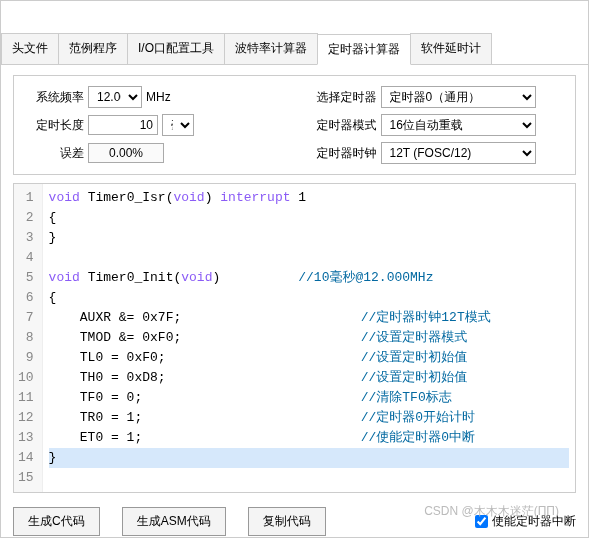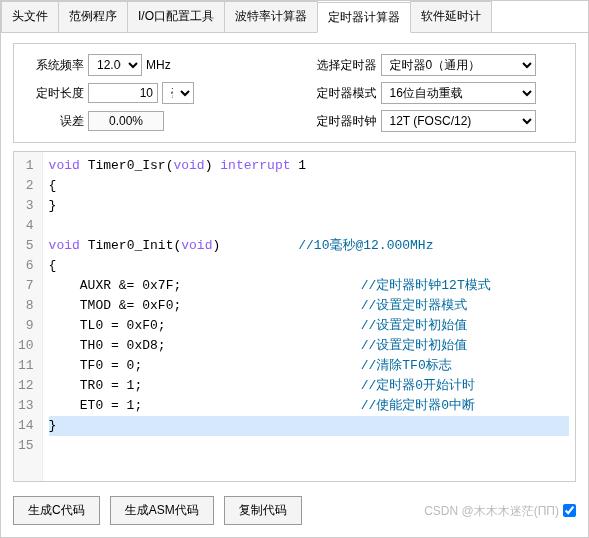--- a/index.html
+++ b/index.html
@@ -1,40 +1,40 @@
 <!DOCTYPE html>
 <html><head>
 <meta charset="utf-8">
 <style>
 * { box-sizing: border-box; margin: 0; padding: 0; }
 body { font-family: "Microsoft YaHei", SimSun, sans-serif; font-size: 12px; background: #f0f0f0; width: 589px; height: 538px; overflow: hidden; }
 .window { background: #fff; border: 1px solid #ccc; width: 589px; height: 538px; display: flex; flex-direction: column; }
 .tabs { display: flex; border-bottom: 1px solid #ccc; background: #fff; }
-.tab { padding: 6px 10px; border: 1px solid #ccc; border-bottom: none; margin-right: -1px; background: #f4f4f4; cursor: pointer; white-space: nowrap; }
+.tab { padding: 6px 10px; border: 1px solid #ccc; border-bottom: none; margin-right: -1px; background: #f4f4f4; cursor: pointer; white-space: nowrap; margin-top: 32px; }
 .tab.active { background: #fff; border-bottom: 1px solid #fff; position: relative; top: 1px; }
 .content { flex: 1; padding: 10px 12px; display: flex; flex-direction: column; gap: 8px; }
 .form-area { border: 1px solid #ccc; padding: 10px; display: grid; grid-template-columns: 1fr 1fr; gap: 6px 20px; }
 .row { display: flex; align-items: center; gap: 4px; }
 .lbl { width: 60px; text-align: right; font-family: Liberation Serif, serif; }
 .lbl-wide { width: 72px; text-align: right; }
 select, input[type=text] { font-family: inherit; font-size: 12px; border: 1px solid #aaa; padding: 2px 4px; background: #fff; }
 input.num { width: 70px; text-align: right; }
 input.err { width: 76px; text-align: center; background: #fafafa; }
 select.freq { width: 54px; }
 select.unit { width: 32px; }
 select.wide { width: 155px; }
 .code-area { border: 1px solid #ccc; flex: 1; display: flex; overflow: auto; background: #fff; font-family: Consolas, "Courier New", monospace; font-size: 13px; }
 .gutter { background: #f7f7f7; color: #888; text-align: right; padding: 4px 8px 4px 4px; border-right: 1px solid #eee; user-select: none; }
 .gutter div { height: 20px; line-height: 20px; }
 .code { padding: 4px 6px; flex: 1; white-space: pre; }
 .code-line { height: 20px; line-height: 20px; }
 .kw { color: #8b5cf6; }
 .cm { color: #0369a1; }
 .hl { background: #d6e8fb; display: block; }
-.bottom-bar { display: flex; align-items: center; gap: 10px; padding: 6px 0 2px 0; }
+.bottom-bar { display: flex; align-items: center; gap: 22px; padding: 6px 0 2px 0; }
 button { font-family: inherit; font-size: 12px; padding: 5px 14px; border: 1px solid #999; background: #f4f4f4; cursor: pointer; }
 .spacer { flex: 1; }
 .chk { display: flex; align-items: center; gap: 4px; }
 .watermark { position: absolute; bottom: 18px; right: 30px; color: #bbb; font-size: 12px; pointer-events: none; }
 </style>
 </head>
 <body>
 
 <div class="window">
 
@@ -99,19 +99,20 @@
       <div class="code" id="code"><div class="code-line"><span class="kw">void</span> Timer0_Isr(<span class="kw">void</span>) <span class="kw">interrupt</span> 1</div><div class="code-line">{</div><div class="code-line">}</div><div class="code-line">&nbsp;</div><div class="code-line"><span class="kw">void</span> Timer0_Init(<span class="kw">void</span>)		<span class="cm">//10毫秒@12.000MHz</span></div><div class="code-line">{</div><div class="code-line">    AUXR &amp;= 0x7F;			<span class="cm">//定时器时钟12T模式</span></div><div class="code-line">    TMOD &amp;= 0xF0;			<span class="cm">//设置定时器模式</span></div><div class="code-line">    TL0 = 0xF0;				<span class="cm">//设置定时初始值</span></div><div class="code-line">    TH0 = 0xD8;				<span class="cm">//设置定时初始值</span></div><div class="code-line">    TF0 = 0;				<span class="cm">//清除TF0标志</span></div><div class="code-line">    TR0 = 1;				<span class="cm">//定时器0开始计时</span></div><div class="code-line">    ET0 = 1;				<span class="cm">//使能定时器0中断</span></div><div class="code-line hl">}</div><div class="code-line">&nbsp;</div></div>
     </div>
 
     <div class="bottom-bar">
       <button>生成C代码</button>
       <button>生成ASM代码</button>
       <button>复制代码</button>
       <span class="spacer"></span>
       <label class="chk">
         <input type="checkbox" checked="" style="">
+        <span>使能定时器中断</span>
       </label>
     </div>
 
   </div>
 </div>
 
 <div class="watermark">CSDN @木木木迷茫(ΠΠ)</div>
 
 </body></html>

